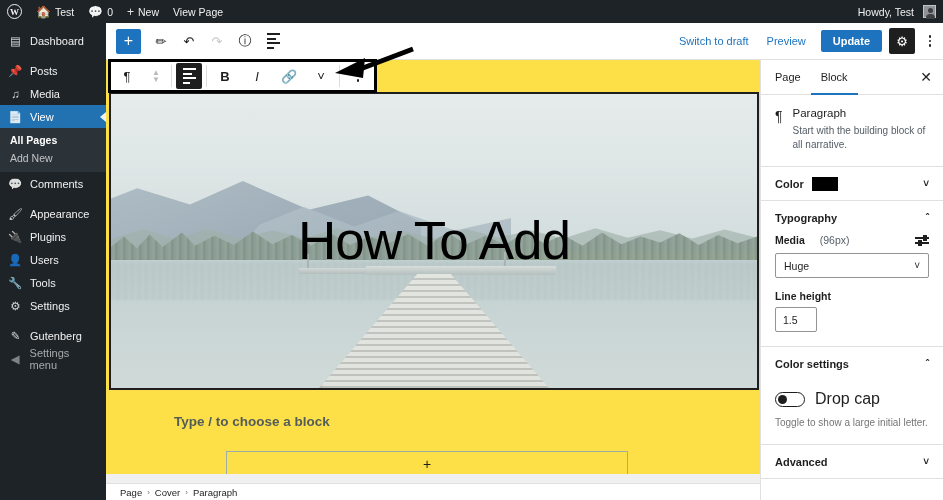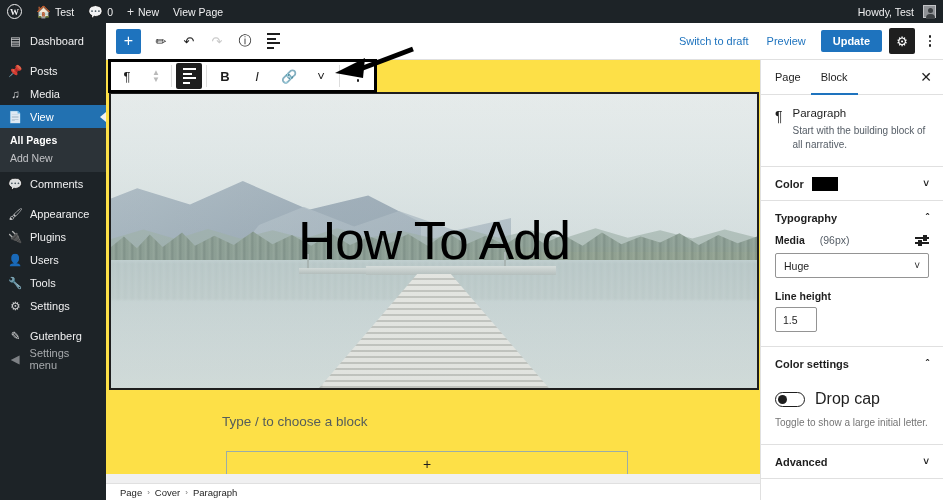--- a/index.html
+++ b/index.html
@@ -204,21 +204,21 @@
   }
   .cover-text {
     position: absolute; inset: 0; display: flex; flex-direction: column;
     align-items: center; justify-content: center; gap: 4px;
   }
   .cover-line {
     color: #000; font-size: 53px; line-height: 1.18; font-weight: 400;
     letter-spacing: -1px; text-align: center; font-family: "Liberation Sans", sans-serif;
   }
   .para-placeholder {
-    margin: 24px 0 0 116px; color: #555d5a; font-size: 13.5px;
+    margin: 24px 0 0 68px; color: #555d5a; font-size: 13.5px; font-weight: bold;
   }
   .appender {
     margin: 22px 0 0 120px; width: 402px; height: 26px;
     border: 1px solid #9aada7; display: flex; align-items: center; justify-content: center;
     color: #1e1e1e; font-size: 14px;
   }
 
   
   .breadcrumb {
     position: absolute; left: 106px; top: 483px; width: 654px; height: 17px;

